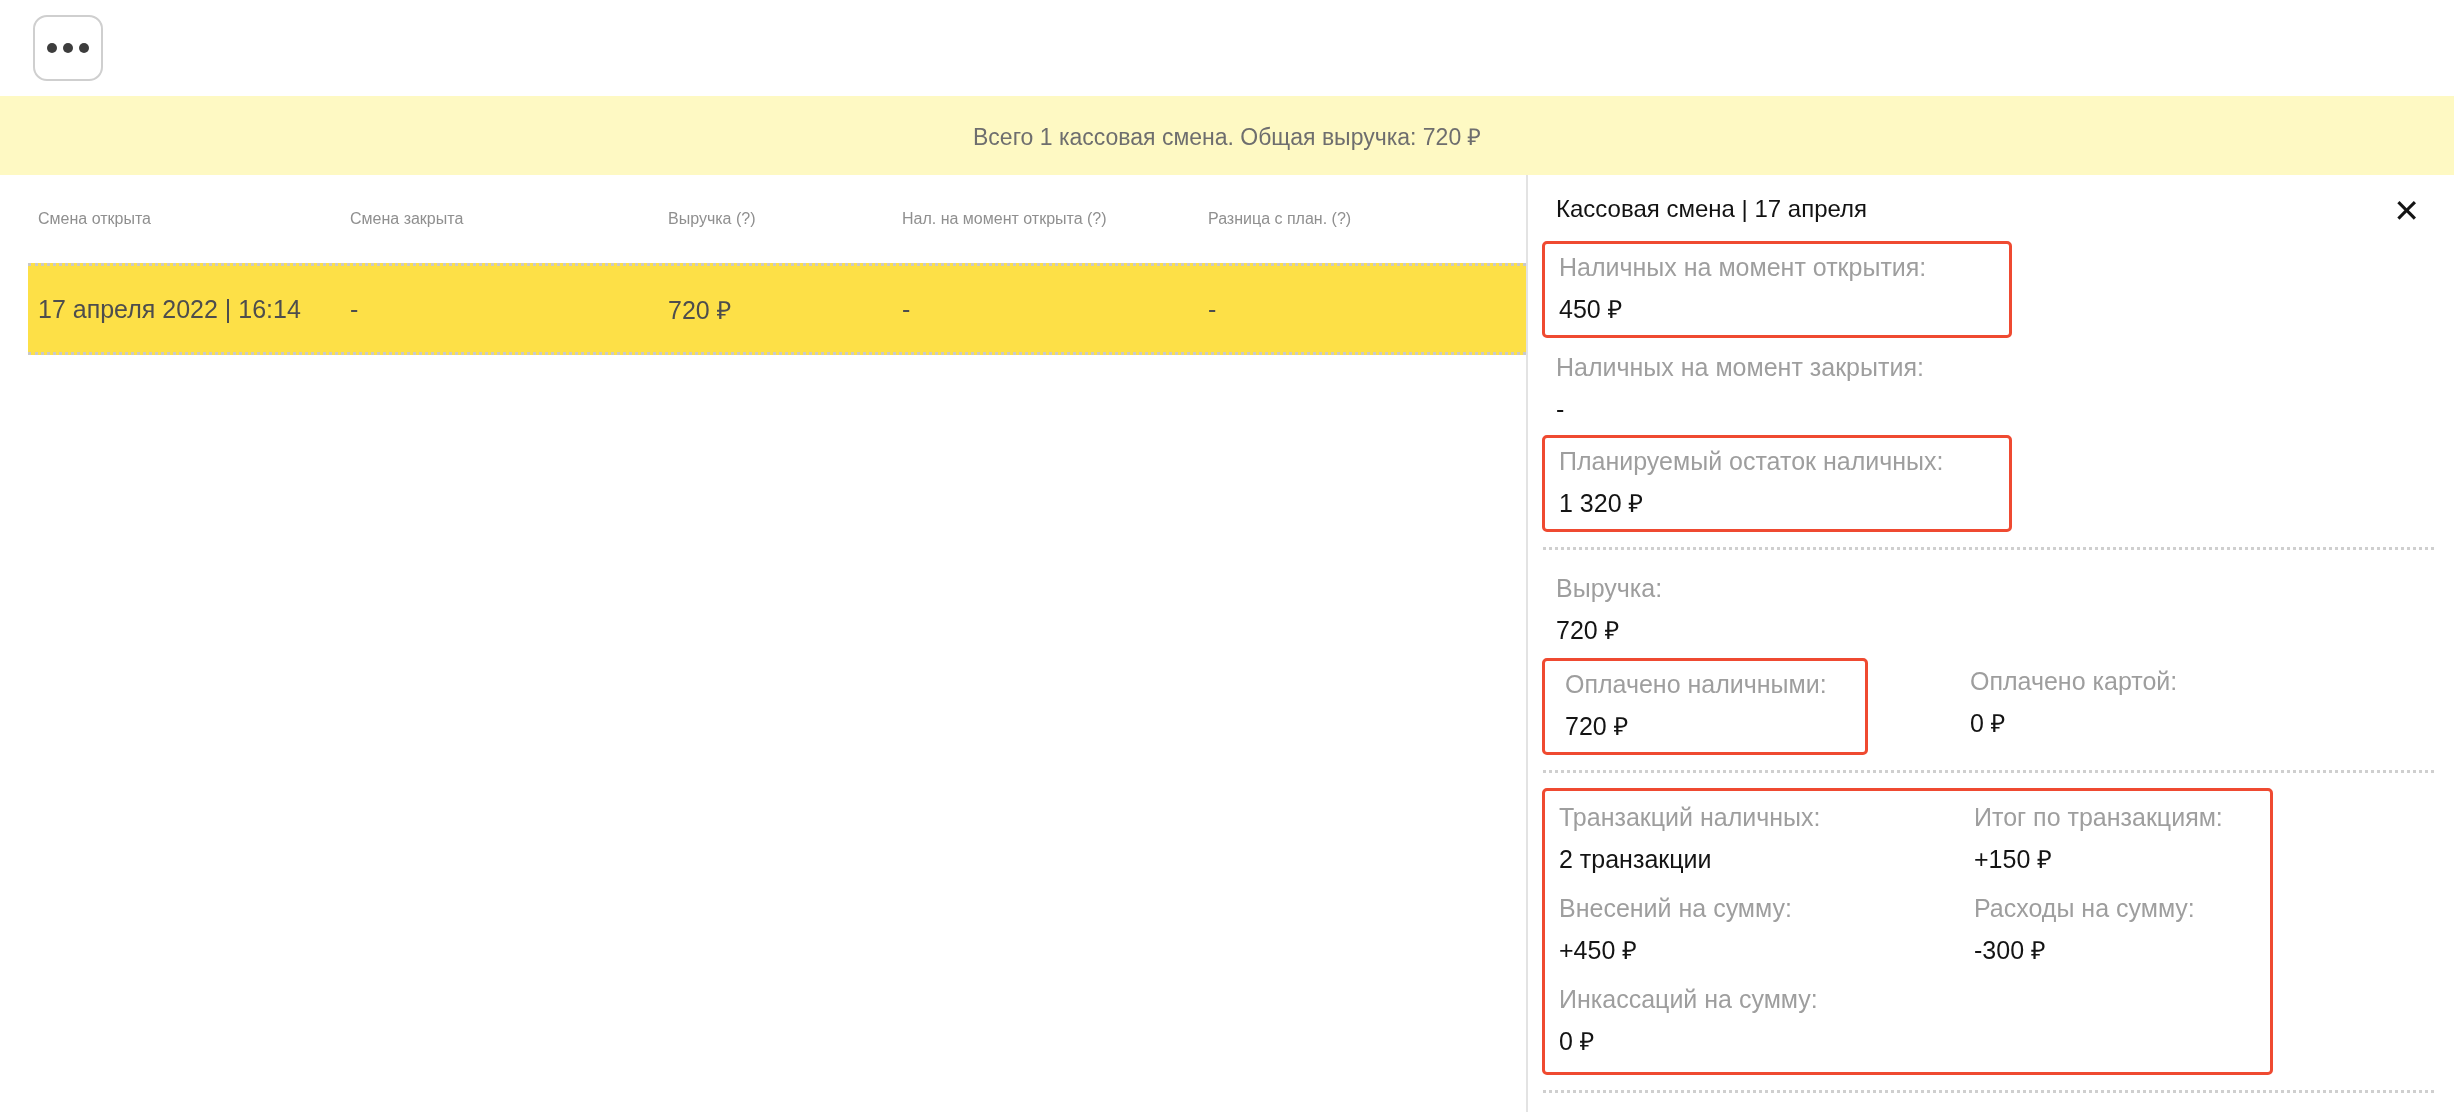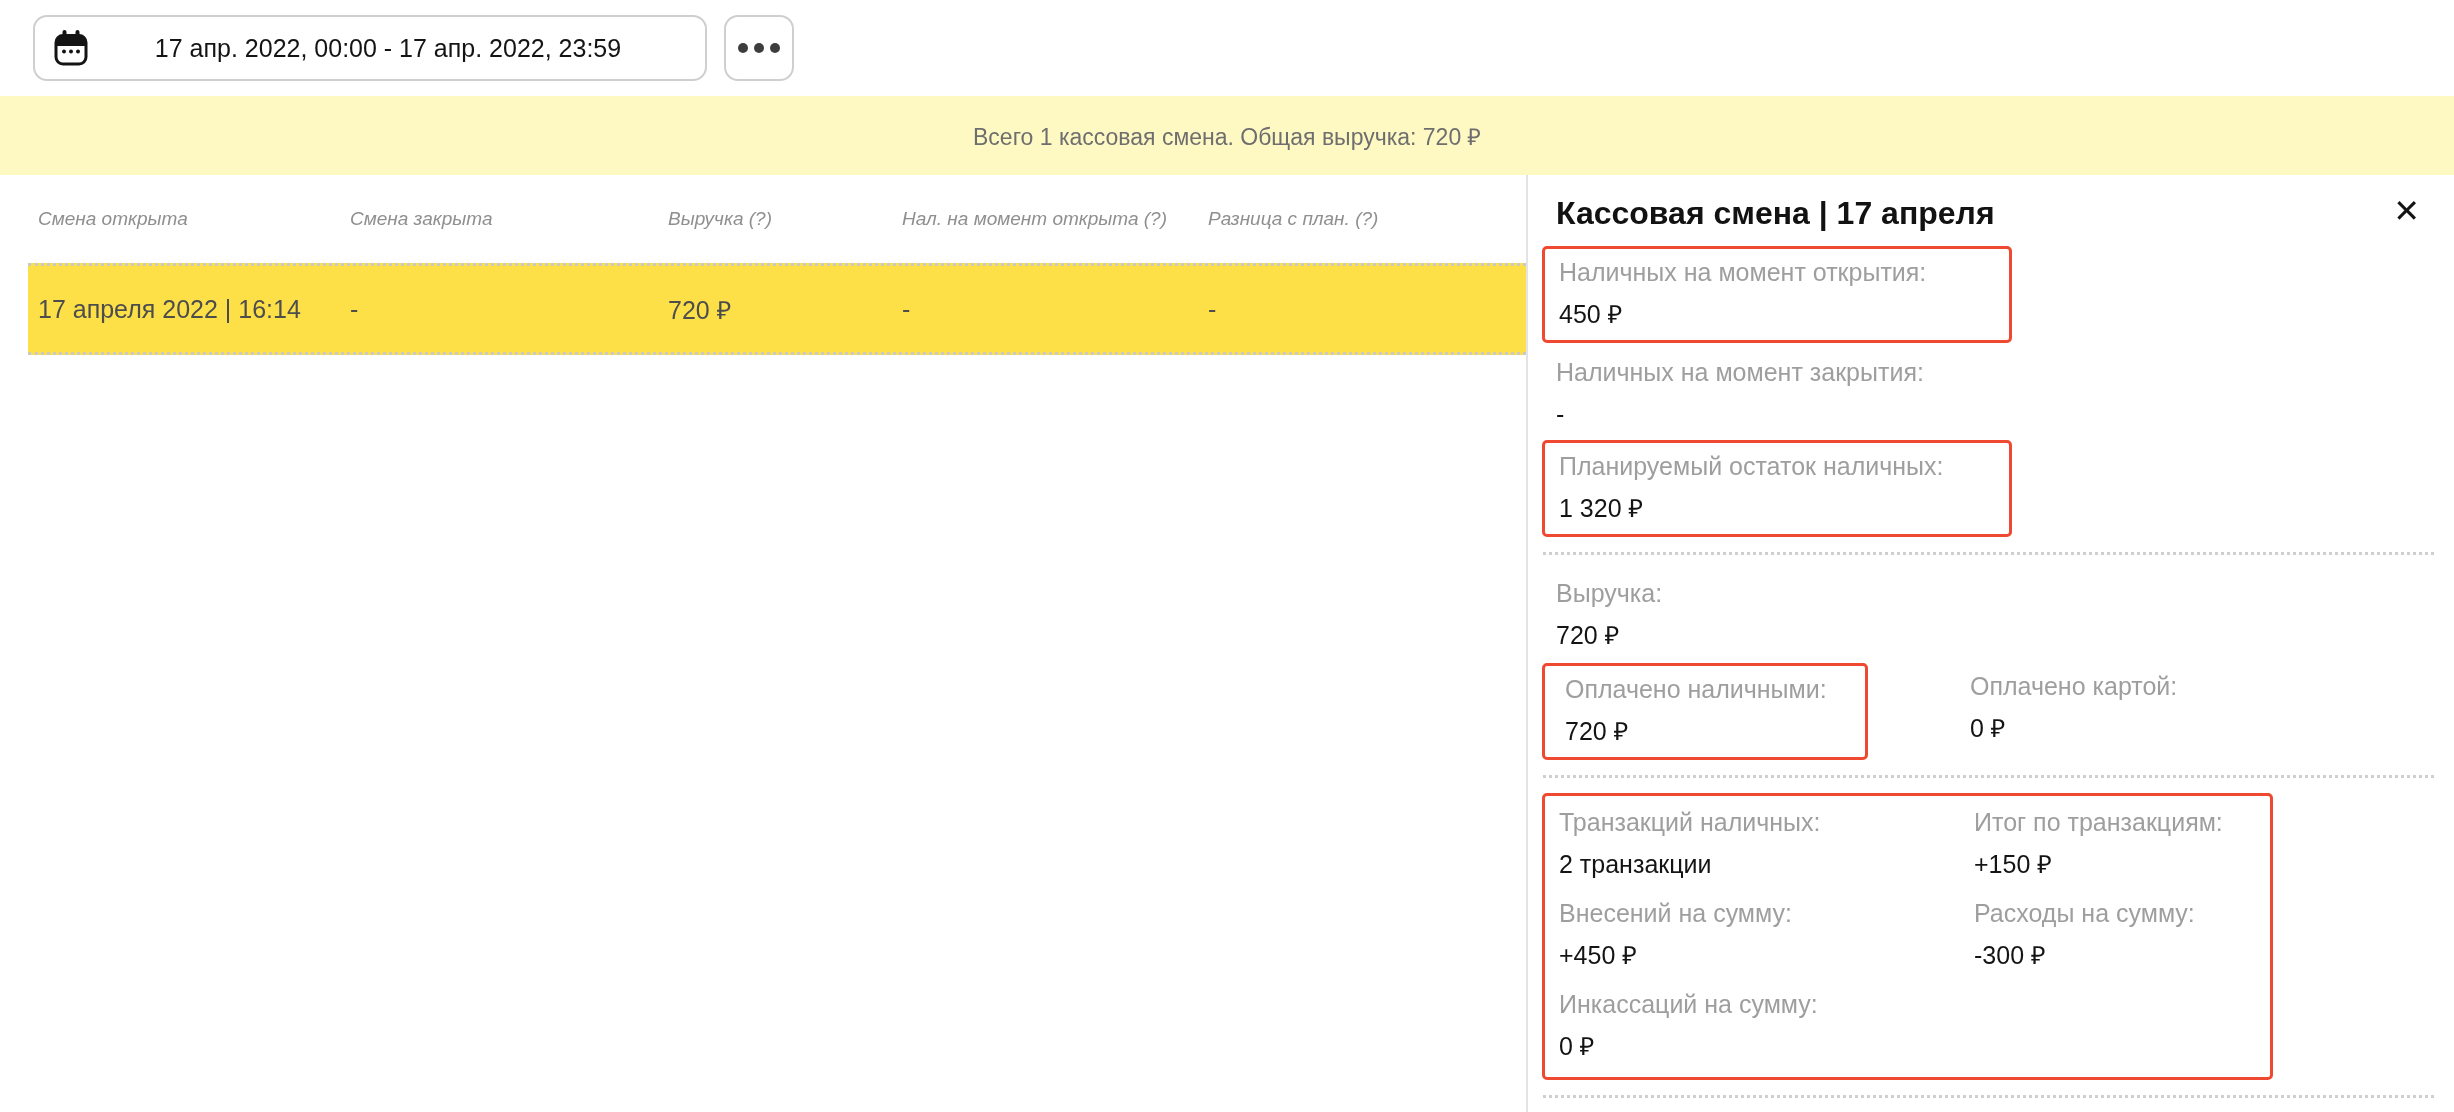--- a/index.html
+++ b/index.html
@@ -20,35 +20,35 @@
   
   .banner { margin-top:15px; height:79px; background:#fef9c3;
             display:flex; align-items:center; justify-content:center;
             font-size:23px; color:#6e6e6e; }
 
   
   .content { display:flex; height:937px; }
 
   
   .table-area { width:1526px; min-width:1526px; padding-left:28px; }
-  .thead { display:flex; align-items:center; height:88px; font-size:19px; color:#8f8f8f;font-style:italic; }
+  .thead { display:flex; align-items:center; height:88px; font-size:16px; color:#8f8f8f; }
   .trow  { display:flex; align-items:center; height:92px; background:#fde047;
            border-top:3px dotted #c9c9c9; border-bottom:3px dotted #c9c9c9;
            font-size:25px; color:#4d4d4d; cursor:pointer; }
   .c1 { width:322px; padding-left:10px; }
   .c2 { width:318px; }
   .c3 { width:234px; }
   .c4 { width:306px; }
   .c5 { flex:1; }
 
   
   .panel { flex:1; border-left:2px solid #e3e3e3; padding:16px 20px 0 14px; }
   .panel-head { display:flex; justify-content:space-between; align-items:flex-start;
                 padding-left:14px; margin:4px 14px 14px 0; }
-  .panel-title { font-size:32px; color:#121212;font-weight:bold; }
+  .panel-title { font-size:24px; color:#121212; }
   .close-btn { font-size:32px; line-height:1; color:#141414; cursor:pointer; }
 
   .field { padding:9px 14px 11px; }
   .lbl { font-size:25px; color:#9e9e9e; margin-bottom:12px; line-height:1.18; }
   .val { font-size:25px; color:#141414; line-height:1.18; }
   .redbox { border:3px solid #ef4a31; border-radius:5px; }
   .w470 { width:470px; }
   .w326 { width:326px;padding-left:20px; }
   .w731 { width:731px; }
   .mt6 { margin-top:6px; }
@@ -58,34 +58,20 @@
   .pay-card { margin-left:88px; }
 
   .divider { border-top:3px dotted #cfcfcf; height:0; margin:15px 0 15px 1px; }
 
   .tx-grid { display:grid; grid-template-columns:415px 1fr; padding:3px 0 5px; }
 </style>
 </head>
 <body>
 
 <div class="topbar">
-  <div class="date-btn">
-    <span style="display:flex;">
-      <svg width="36" height="38" viewBox="0 0 36 38">
-        <rect x="3" y="6.5" width="30" height="28.5" rx="7" fill="none" stroke="#141414" stroke-width="3"></rect>
-        <path d="M10 6.5 h16 a7 7 0 0 1 7 7 v3.5 H3 v-3.5 a7 7 0 0 1 7 -7 z" fill="#141414"></path>
-        <rect x="9.5" y="1" width="4" height="9" rx="2" fill="#141414"></rect>
-        <rect x="22.5" y="1" width="4" height="9" rx="2" fill="#141414"></rect>
-        <circle cx="11" cy="22.5" r="2" fill="#141414"></circle>
-        <circle cx="18" cy="22.5" r="2" fill="#141414"></circle>
-        <circle cx="25" cy="22.5" r="2" fill="#141414"></circle>
-      </svg>
-    </span>
-    <span class="date-text">17 апр. 2022, 00:00 - 17 апр. 2022, 23:59</span>
-  </div>
   <div class="more-btn">
     <span class="dot"></span>
     <span class="dot"></span>
     <span class="dot"></span>
   </div>
 </div>
 
 <div class="banner">
   <span>Всего 1 кассовая смена. Общая выручка: 720 ₽</span>
 </div>

